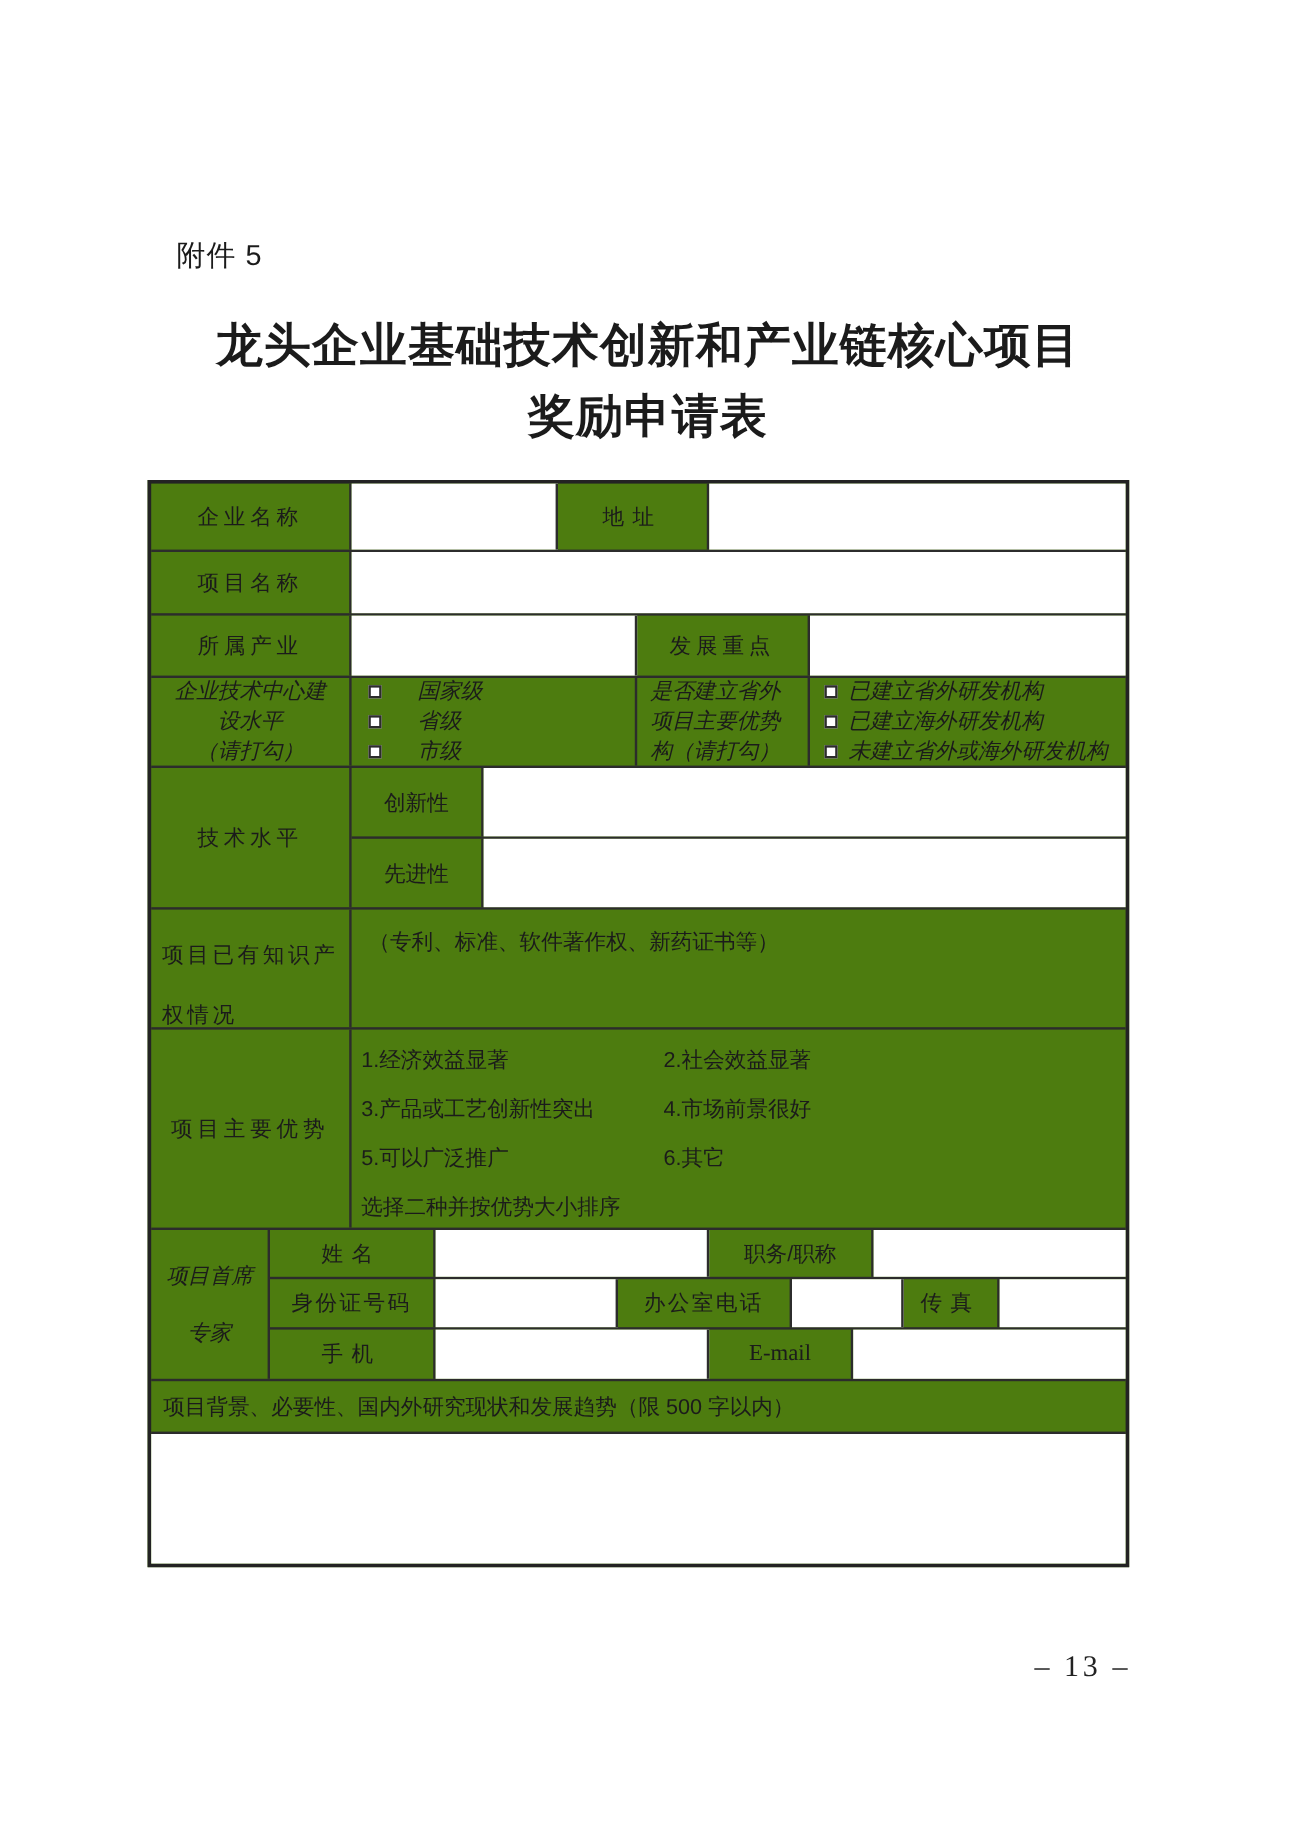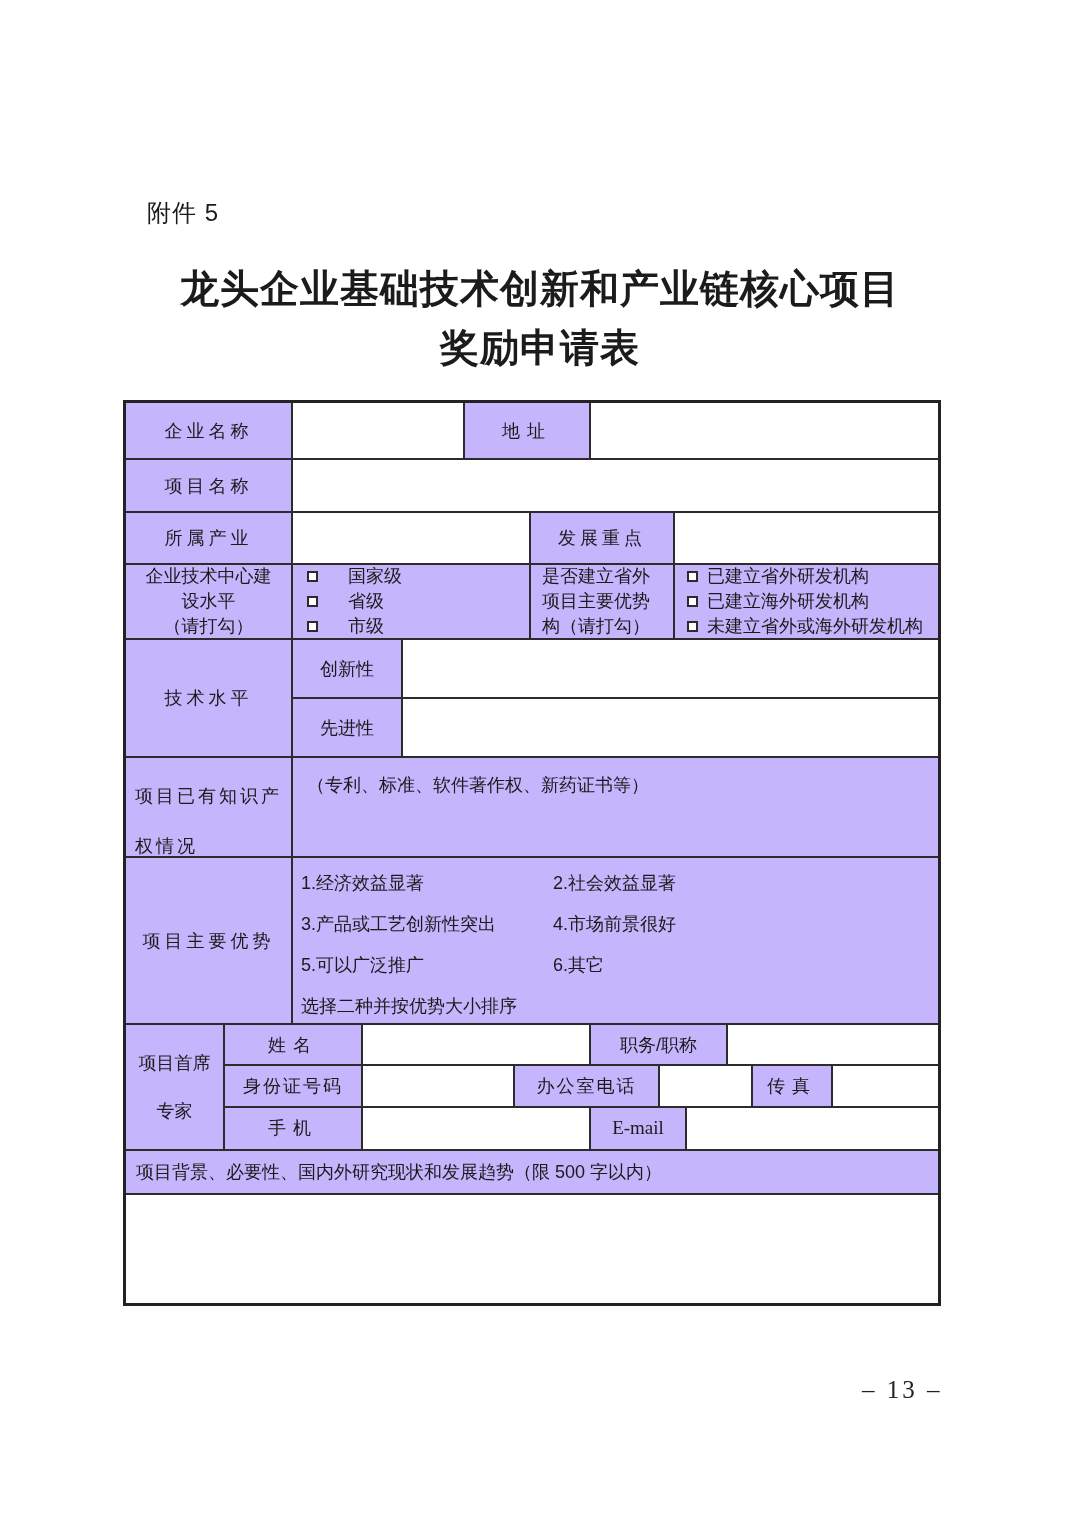--- a/index.html
+++ b/index.html
@@ -19,37 +19,37 @@
     position:absolute; left:0; top:260px; width:1080px;
     text-align:center;
     font-family:"Liberation Serif","DejaVu Serif",serif;
     font-weight:bold; font-size:39px; line-height:1.5;
     letter-spacing:1px;
   }
   .form {
     position:absolute; left:123px; top:400px; width:818px;
     border:3px solid #232323;
     box-sizing:border-box;
-    background:#c4b5fd;
+    background:#4d7c0f;
   }
   .r { display:flex; border-bottom:2px solid #2c2c2c; box-sizing:border-box; }
   .r.last { border-bottom:none; }
   .c {
     border-right:2px solid #2c2c2c; box-sizing:border-box;
     display:flex; align-items:center; justify-content:center;
     font-size:18px; overflow:hidden;
   }
   .c.end { border-right:none; }
   .c.blank { background:#fff; }
   .ls { letter-spacing:4px; }
   .ls2 { letter-spacing:7px; }
   .sub { flex:1; display:flex; flex-direction:column; box-sizing:border-box; }
   .sr { display:flex; border-bottom:2px solid #2c2c2c; box-sizing:border-box; }
   .sr.last { border-bottom:none; }
-  .stack { flex-direction:column; line-height:25px; }
+  .stack { flex-direction:column; line-height:25px;font-style:italic; }
   .leftcol { align-items:flex-start; justify-content:center; }
   .opt { display:flex; align-items:center; height:25px; gap:30px; }
   .opt.tight { gap:9px; }
   .cb {
     width:11px; height:11px; border:2px solid #2c2c2c;
     box-sizing:border-box; background:#fff; flex:none;
   }
   .ip-label {
     flex-direction:column; align-items:flex-start; justify-content:flex-start;
     padding:13px 6px 0 9px; line-height:50px; letter-spacing:3px;
@@ -202,21 +202,21 @@
         <div class="c" style="width:138px; letter-spacing:2px">身份证号码</div>
         <div class="c blank" style="width:152px"></div>
         <div class="c" style="width:145px; letter-spacing:2px">办公室电话</div>
         <div class="c blank" style="width:93px"></div>
         <div class="c ls2" style="width:80px">传真</div>
         <div class="c end blank" style="flex:1"></div>
       </div>
       <div class="sr last" style="height:42px">
         <div class="c ls2" style="width:138px">手机</div>
         <div class="c blank" style="width:228px"></div>
-        <div class="c serif" style="width:96px">E-mail</div>
+        <div class="c serif" style="width:120px">E-mail</div>
         <div class="c end blank" style="flex:1"></div>
       </div>
     </div>
   </div>
 
   <div class="r" style="height:44px">
     <div class="c end bg-head" style="flex:1">项目背景、必要性、国内外研究现状和发展趋势（限 500 字以内）</div>
   </div>
 
   <div class="r last" style="height:108px">

